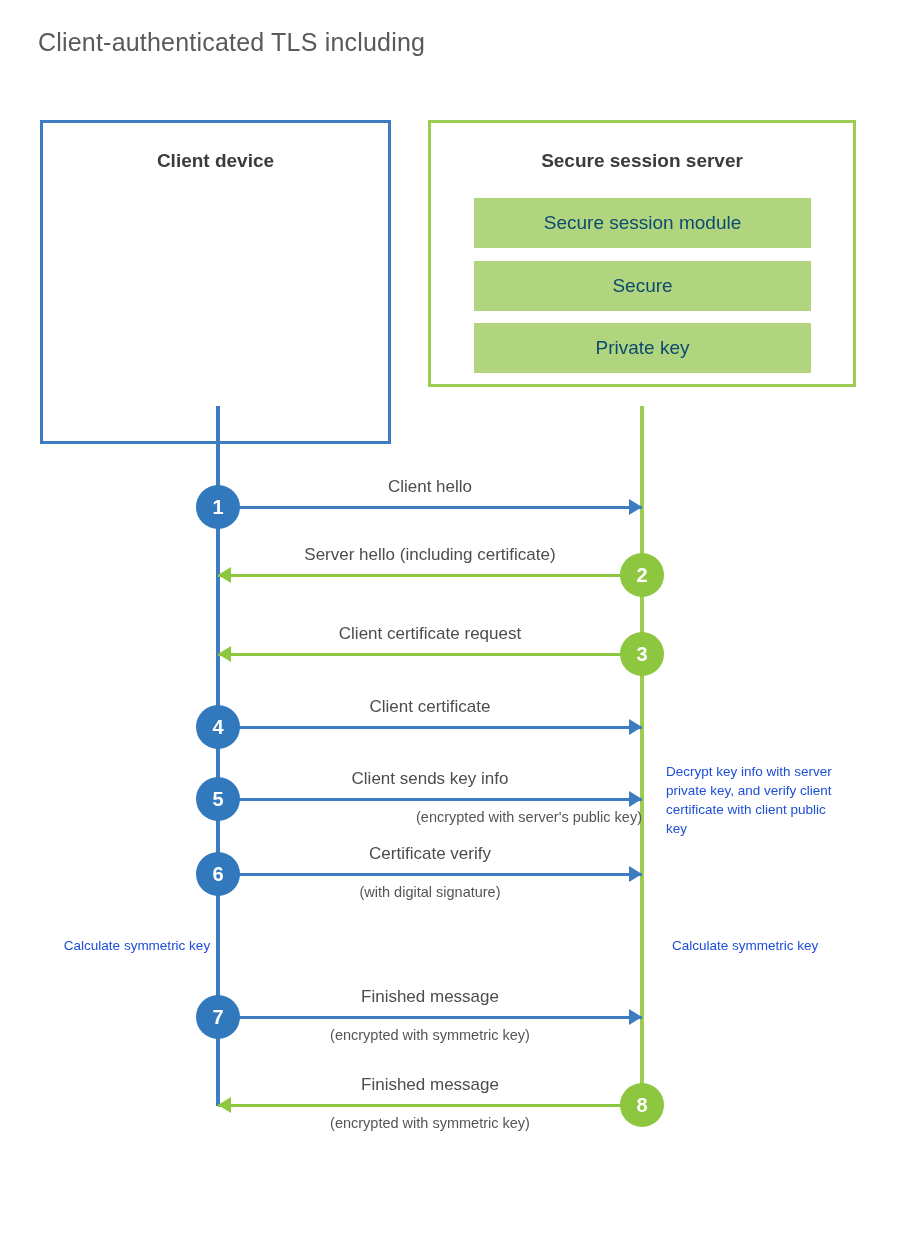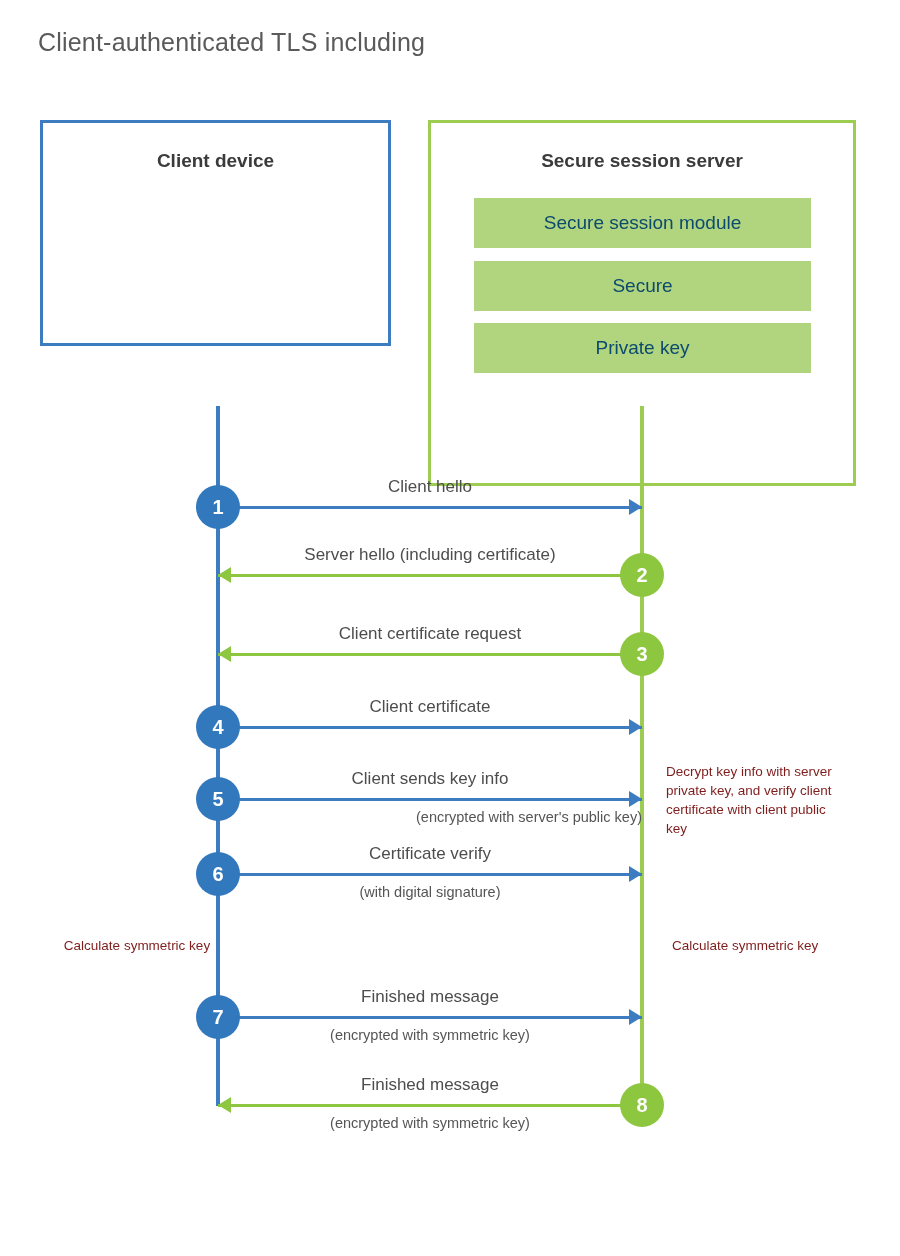--- a/index.html
+++ b/index.html
@@ -27,26 +27,26 @@
     white-space: nowrap;
   }
 
   
   .actor-box {
     position: absolute;
     background: #ffffff;
   }
   #client-device-box {
     left: 40px; top: 120px;
-    width: 351px; height: 226px;
+    width: 351px; height: 324px;
     border: 3px solid #3d7cc0;
   }
   #secure-session-server-box {
     left: 428px; top: 120px;
-    width: 428px; height: 366px;
+    width: 428px; height: 267px;
     border: 3px solid #9ccc52;
   }
   .actor-title {
     position: absolute;
     left: 0; right: 0;
     top: 27px;
     text-align: center;
     font-size: 19px;
     font-weight: bold;
     color: #3b3b3b;
@@ -147,21 +147,21 @@
     text-align: center;
     font-size: 14.5px;
     color: #555555;
     white-space: nowrap;
   }
 
   
   .side-note {
     position: absolute;
     font-size: 13.5px;
-    color: #7f1d1d;
+    color: #1d4ed8;
     line-height: 1.42;
   }
   #note-decrypt { left: 666px; top: 762px; width: 180px; }
   #note-calc-client {
     left: 62px; top: 936px; width: 150px;
     text-align: center;
   }
   #note-calc-server {
     left: 672px; top: 936px; width: 150px;
     text-align: left;

